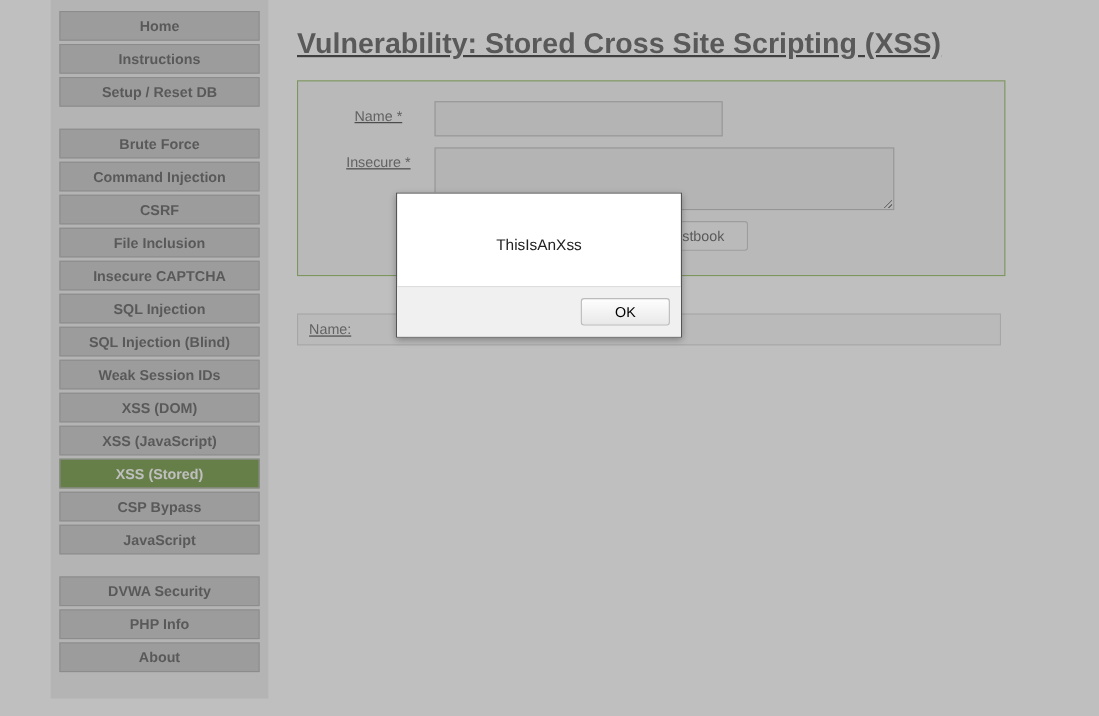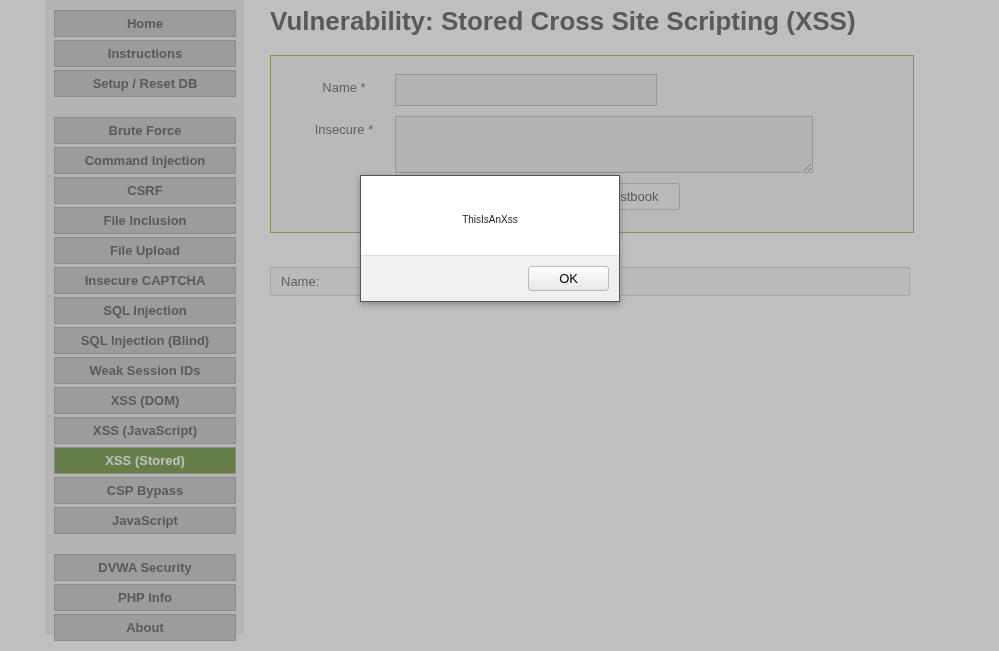--- a/index.html
+++ b/index.html
@@ -6,53 +6,52 @@
     body { font-family: Arial, sans-serif; background: #fff; position: relative; width: 999px; height: 651px; overflow: hidden; }
     
     .overlay { position: absolute; top: 0; left: 0; width: 100%; height: 100%; background: rgba(128,128,128,0.5); z-index: 10; pointer-events: none; }
     
     .sidebar { position: absolute; left: 46px; top: 0; width: 198px; background: #e8e8e8; padding: 10px 8px 24px 8px; height: 635px; }
     
     .nav-group { margin-bottom: 20px; }
     .nav-item { background: #b8b8b8; border: 1px solid #999; padding: 5px 2px; margin-bottom: 3px; font-size: 13px; font-weight: bold; color: #333; cursor: pointer; text-align: center; }
     .nav-item.active { background: #4d7c0f; color: #fff; }
     
-    .main { position: absolute; left: 252px; top: 0; width: 680px; padding: 6px 18px; }
+    .main { position: absolute; left: 252px; top: 0; width: 680px; padding: 24px 18px; text-decoration: underline; }
     .page-title { font-size: 26px; font-weight: bold; color: #333; margin-bottom: 18px; }
     
     .form-box { border: 1px solid #7aad3a; background: #f2f2f2; padding: 18px 22px 22px 22px; }
     .form-row { display: flex; align-items: flex-start; margin-bottom: 10px; }
     .form-label { width: 102px; font-size: 13px; color: #444; padding-top: 6px; text-align: center; }
     .form-input { width: 262px; height: 32px; border: 1px solid #aaa; background: #e8e8e8; font-size: 13px; padding: 4px; }
     .form-textarea { width: 418px; height: 57px; border: 1px solid #aaa; background: #e8e8e8; resize: both; font-family: Arial; font-size: 13px; padding: 4px; }
     .button-row { margin-left: 102px; margin-top: 8px; }
     .btn { background: #f5f5f5; border: 1px solid #bbb; border-radius: 3px; padding: 5px 20px; font-size: 13px; color: #333; cursor: pointer; margin-right: 6px; }
     
     .guestbook-entry { border: 1px solid #ccc; background: #f5f5f5; padding: 6px 10px; margin-top: 34px; font-size: 13px; color: #444; width: 640px; }
     
     .alert-dialog { position: absolute; left: 360px; top: 175px; width: 260px; background: #fff; border: 1px solid #555; box-shadow: 0 2px 6px rgba(0,0,0,0.3); z-index: 20; }
-    .alert-body { padding: 38px 20px 30px 20px; text-align: center; font-size: 10px; color: #222; }
+    .alert-body { padding: 38px 20px 30px 20px; text-align: center; font-size: 14px; color: #222; }
     .alert-footer { background: #f0f0f0; border-top: 1px solid #ddd; padding: 10px; text-align: right; }
     .alert-ok { background: linear-gradient(#fefefe,#e8e8e8); border: 1px solid #bbb; border-radius: 3px; padding: 4px 30px; font-size: 13px; cursor: pointer; text-align: right; }
   </style>
 </head>
 <body>
 
 <div class="sidebar">
   <div class="nav-group">
     <div class="nav-item">Home</div>
     <div class="nav-item">Instructions</div>
     <div class="nav-item">Setup / Reset DB</div>
   </div>
   <div class="nav-group">
     <div class="nav-item">Brute Force</div>
     <div class="nav-item">Command Injection</div>
     <div class="nav-item">CSRF</div>
     <div class="nav-item">File Inclusion</div>
-    <div class="nav-item">File Upload</div>
     <div class="nav-item">Insecure CAPTCHA</div>
     <div class="nav-item">SQL Injection</div>
     <div class="nav-item">SQL Injection (Blind)</div>
     <div class="nav-item">Weak Session IDs</div>
     <div class="nav-item">XSS (DOM)</div>
     <div class="nav-item">XSS (JavaScript)</div>
     <div class="nav-item active">XSS (Stored)</div>
     <div class="nav-item">CSP Bypass</div>
     <div class="nav-item">JavaScript</div>
   </div>

